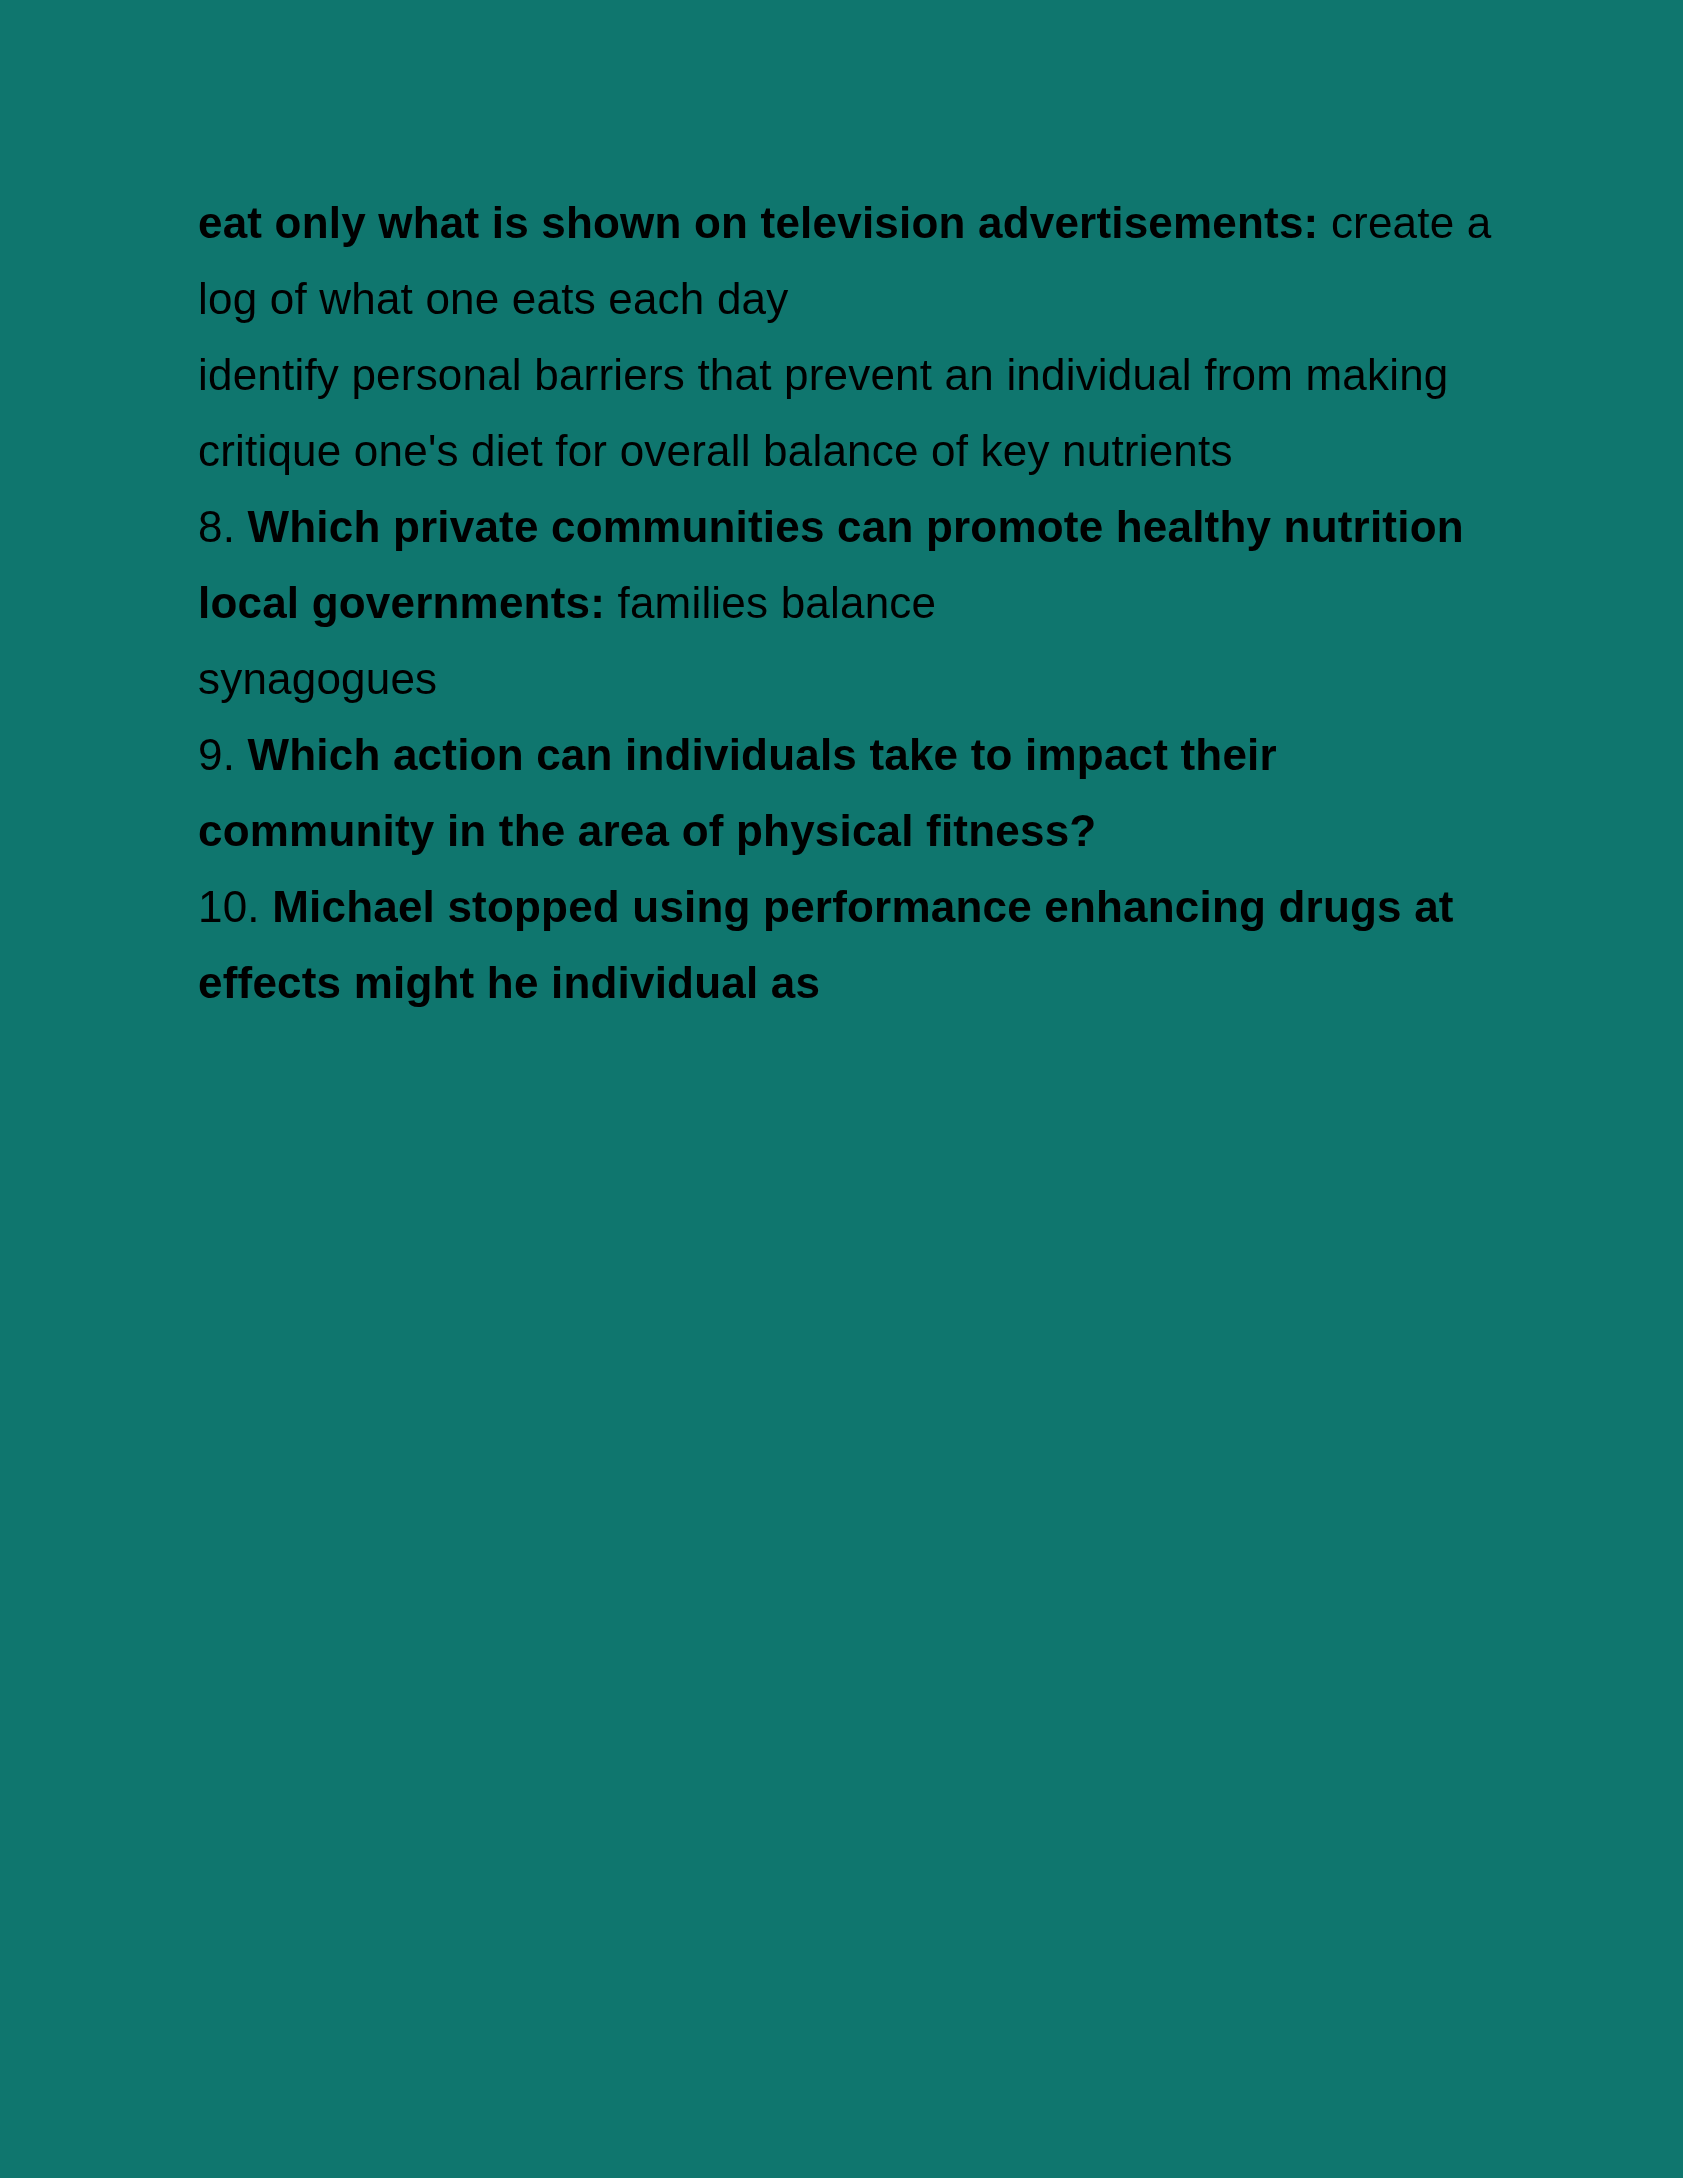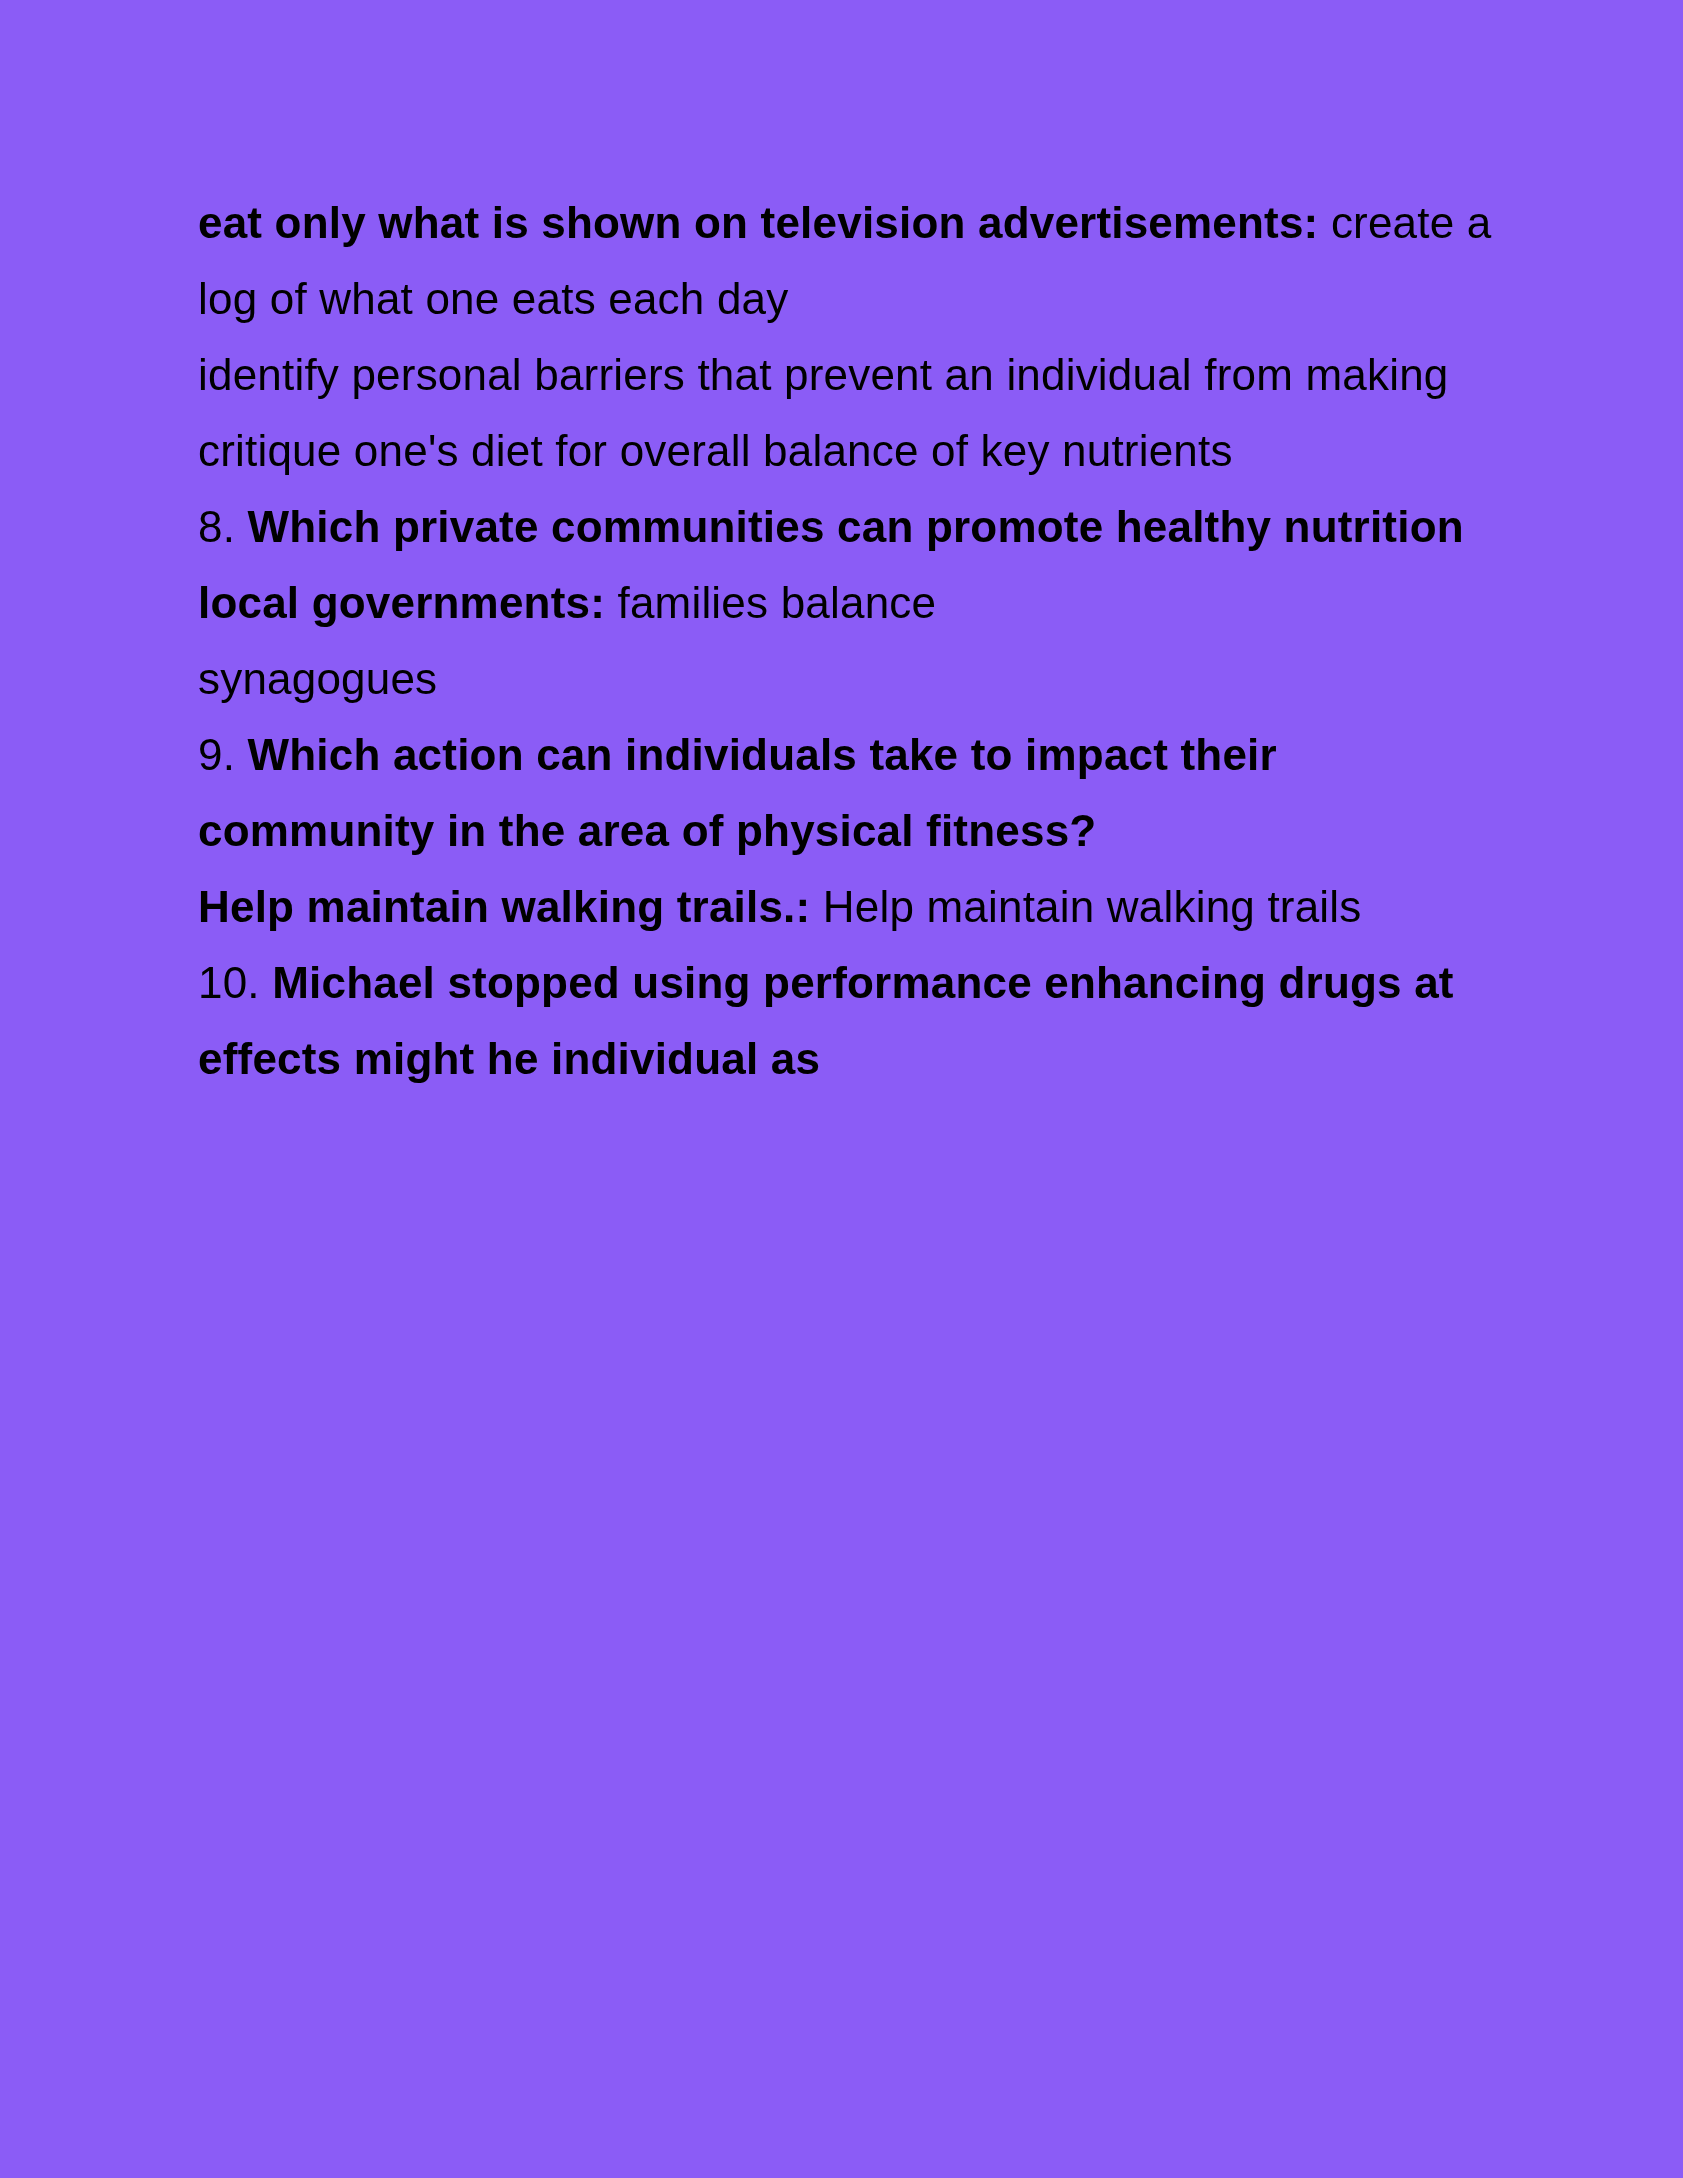--- a/index.html
+++ b/index.html
@@ -7,21 +7,21 @@
     padding: 0;
     width: 1683px;
     height: 2178px;
     background: #ffffff;
     overflow: hidden;
   }
   .page {
     position: relative;
     width: 1683px;
     height: 2178px;
-    background: #8b5cf6;
+    background: #0f766e;
     font-family: "Liberation Sans", "DejaVu Sans", sans-serif;
     color: #000000;
   }
   .text-block {
     position: absolute;
     top: 185px;
     left: 198px;
     width: 1327px;
   }
   .line {
@@ -56,21 +56,20 @@
 
     <p class="line"><span class="seg-b">local governments: </span><span class="seg-r">families balance</span></p>
 
     <p class="line"><span class="seg-r">synagogues</span></p>
 
     <p class="line"><span class="seg-r">9. </span><span class="seg-b">Which action can individuals take to impact their</span></p>
 
     <p class="line"><span class="seg-b">community in the area of physical fitness?</span></p>
 
 
-    <p class="line"><span class="seg-b">Help maintain walking trails.: </span><span class="seg-r">Help maintain walking trails</span></p>
 
     <p class="line"><span class="seg-r">10. </span><span class="seg-b">Michael stopped using performance enhancing drugs at</span></p>
 
 
     <p class="line"><span class="seg-b">effects might he individual as</span></p>
 
   </div>
 </div>
 
 

